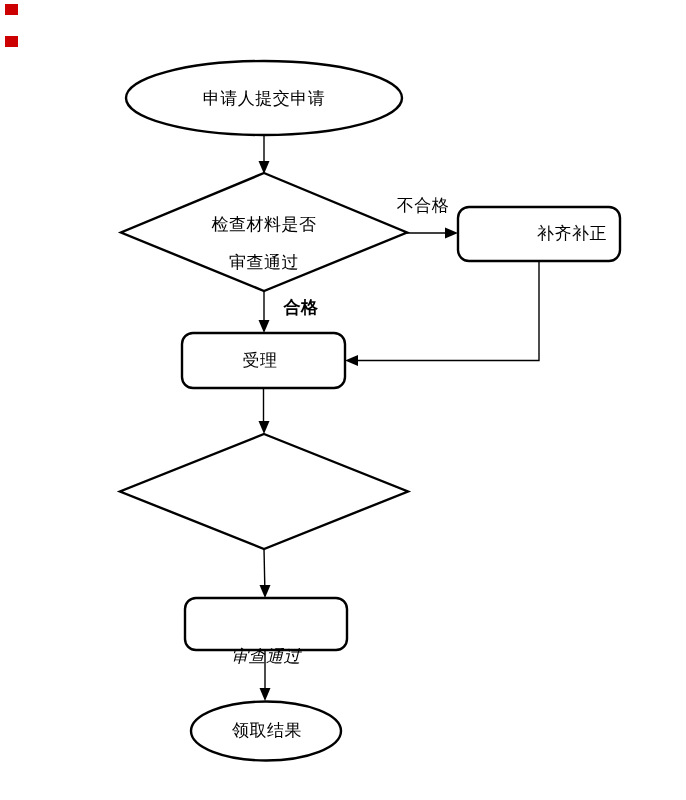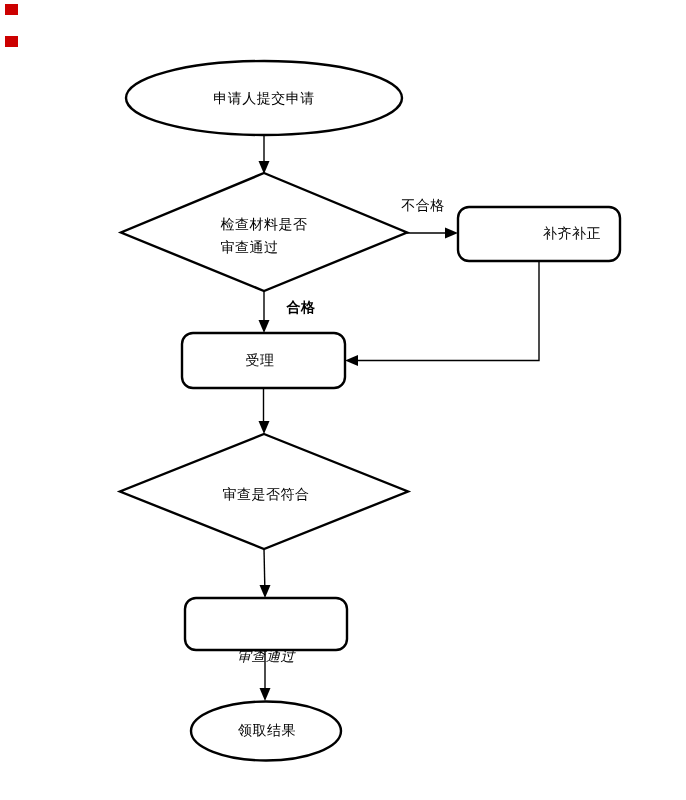--- a/index.html
+++ b/index.html
@@ -34,26 +34,27 @@
     stroke-width: 1.4;
   }
   svg.flow .arrowhead {
     fill: var(--stroke);
     stroke: none;
   }
   .label {
     position: absolute;
     transform: translate(-50%, -50%);
     color: var(--text);
-    font-size: 14px;
+    font-size: 17px;
     letter-spacing: 0.5px;
     white-space: nowrap;
+    text-align: center;
     line-height: 23px;
   }
-  .label .ln { display: block; }
+  .label .ln { display: block; margin-top: 15px; }
   .diamond2-text { line-height: 24px; }
   .red-marker {
     position: absolute;
     width: 13px; height: 11px;
     background: var(--marker);
   }
   #red-marker-1 { left: 5px; top: 4px; }
   #red-marker-2 { left: 5px; top: 36px; }
 </style>
 </head>
@@ -98,21 +99,20 @@
   <div class="label" style="left:264px; top:236px;">
     <span class="ln">检查材料是否</span>
     <span class="ln">审查通过</span>
   </div>
 
   <div class="label" style="left:572px; top:233px;">补齐补正</div>
 
   <div class="label" style="left:260px; top:360px;">受理</div>
 
   <div class="label diamond2-text" style="left:266px; top:495px;">
-    <span class="ln">审查是否符合</span>
   </div>
 
   <div class="label" style="left:266px; top:656px;font-style:italic;">审查通过</div>
 
   <div class="label" style="left:267px; top:730px;">领取结果</div>
 
   <div class="label" style="left:423px; top:205px;">不合格</div>
 
   <div class="label" style="left:301px; top:307px;font-weight:bold;">合格</div>
 

